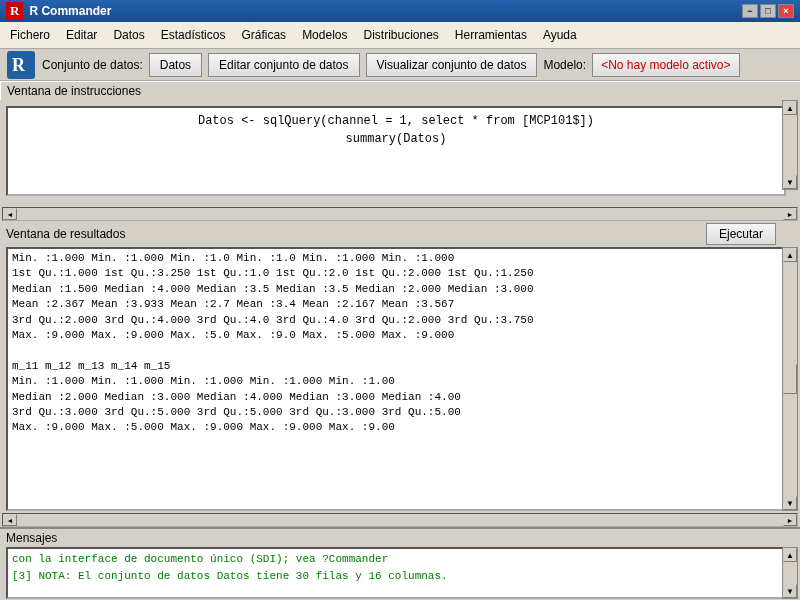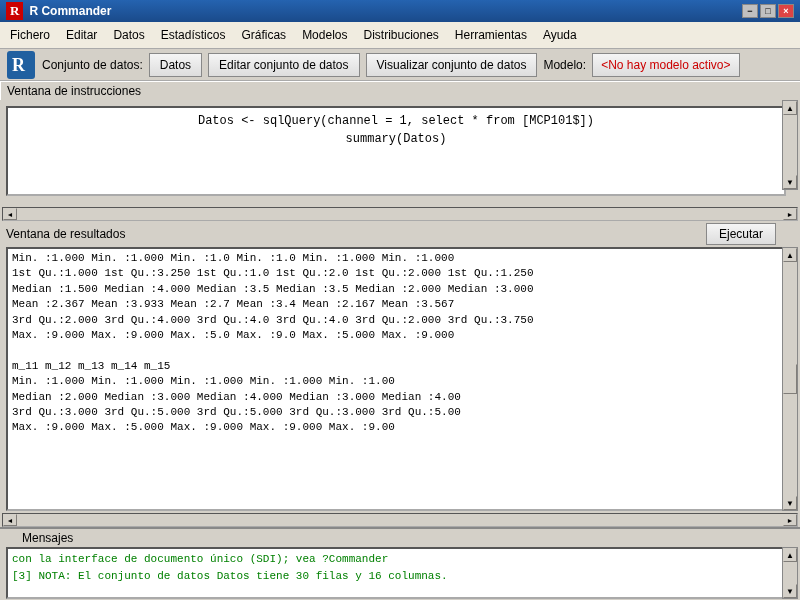--- a/index.html
+++ b/index.html
@@ -187,21 +187,21 @@
 
     
     #messages-panel {
       flex: 0 0 auto;
       display: flex;
       flex-direction: column;
     }
     #messages-header {
       background: #d4d0c8;
       border-top: 2px solid #888;
-      padding: 2px 22px;
+      padding: 2px 6px;
       font-size: 12px;
       color: #000;
     }
     #messages-text {
       background: white;
       margin: 0 4px 4px 4px;
       border: 2px inset #aaa;
       height: 48px;
       overflow: hidden;
       font-family: "Courier New", monospace;

